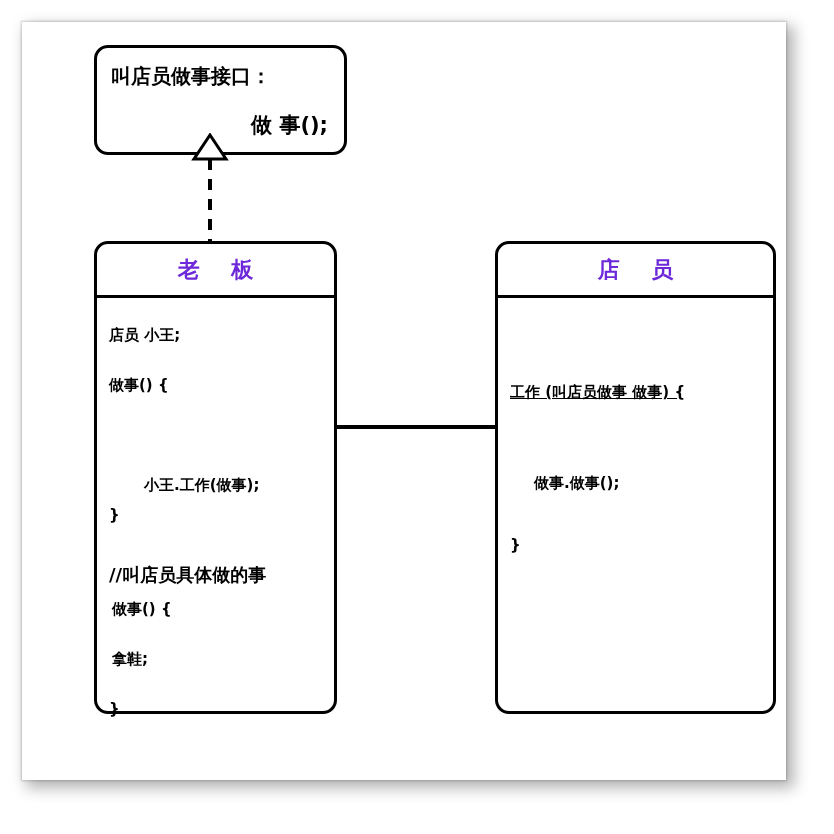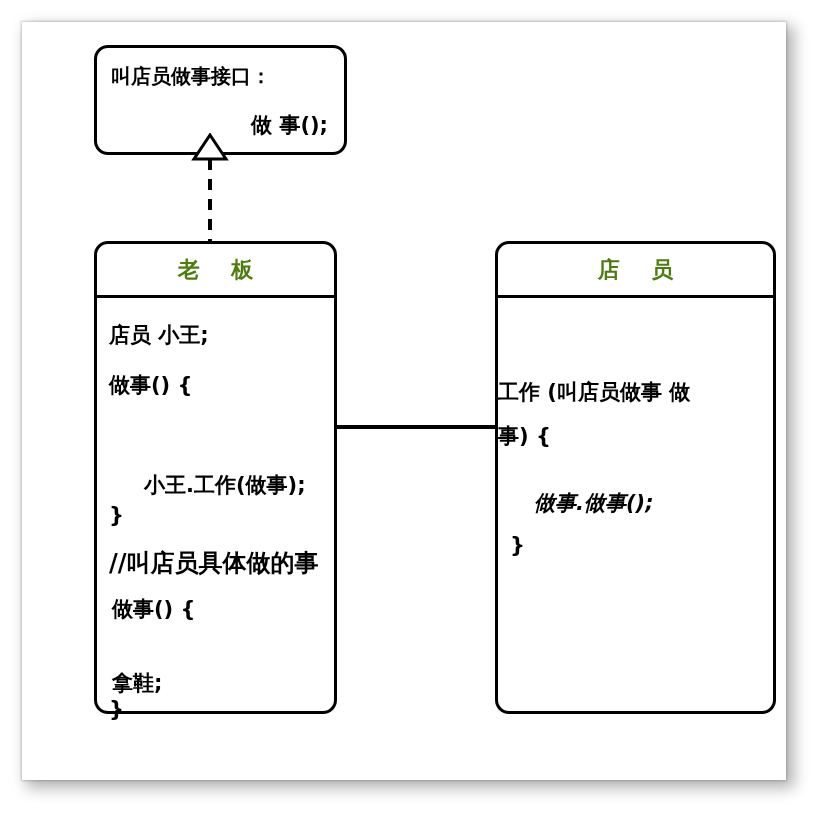--- a/index.html
+++ b/index.html
@@ -37,33 +37,33 @@
   }
   .uml-title {
     position: absolute;
     left: 0;
     right: 0;
     text-align: center;
     font-weight: bold;
     font-size: 22px;
     letter-spacing: 12px;
     text-indent: 12px;
-    color: #4d7c0f;
+    color: #6d28d9;
   }
   .uml-divider {
     position: absolute;
     left: 0;
     right: 0;
     height: 0;
     border-top: 3px solid #000000;
   }
   .uml-line {
     position: absolute;
     font-weight: bold;
-    font-size: 21px;
+    font-size: 15px;
     color: #000000;
     white-space: pre;
     line-height: 30px;
   }
   .uml-line.wrap {
     white-space: normal;
   }
   .uml-line.right {
     text-align: right;
   }
@@ -95,42 +95,43 @@
     height: 473px;
   }
   #boss-title { top: 11px; }
   #boss-divider { top: 51px; }
   .boss-line { left: 12px; }
   #boss-l1 { top: 76px; }
   #boss-l2 { top: 126px; }
   #boss-l3 { top: 171px; }
   #boss-l4 { top: 226px; left: 15px; margin-left: 32px; }
   #boss-l5 { top: 256px; }
-  #boss-l6 { top: 304px; font-size: 24px; }
+  #boss-l6 { top: 316px; font-size: 18px; }
   #boss-l7 { top: 350px; left: 15px; }
-  #boss-l8 { top: 400px; left: 15px; margin-top: 24px; }
+  #boss-l8 { top: 400px; left: 15px; }
   #boss-l9 { top: 450px; }
 
   
   #clerk-box {
     left: 473px;
     top: 219px;
     width: 281px;
     height: 473px;
   }
   #clerk-title { top: 11px; }
   #clerk-divider { top: 51px; }
   .clerk-line { left: 12px; }
   #clerk-l1 {
     top: 126px;
-    left: 0;
+    left: 12px;
     width: 218px;
     line-height: 44px;
+    text-decoration: underline;
   }
-  #clerk-l2 { top: 244px; left: 36px; font-style: italic; }
+  #clerk-l2 { top: 224px; left: 36px; }
   #clerk-l3 { top: 286px; }
 
   
   #realization {
     position: absolute;
     left: 168px;
     top: 111px;
     width: 40px;
     height: 112px;
   }

